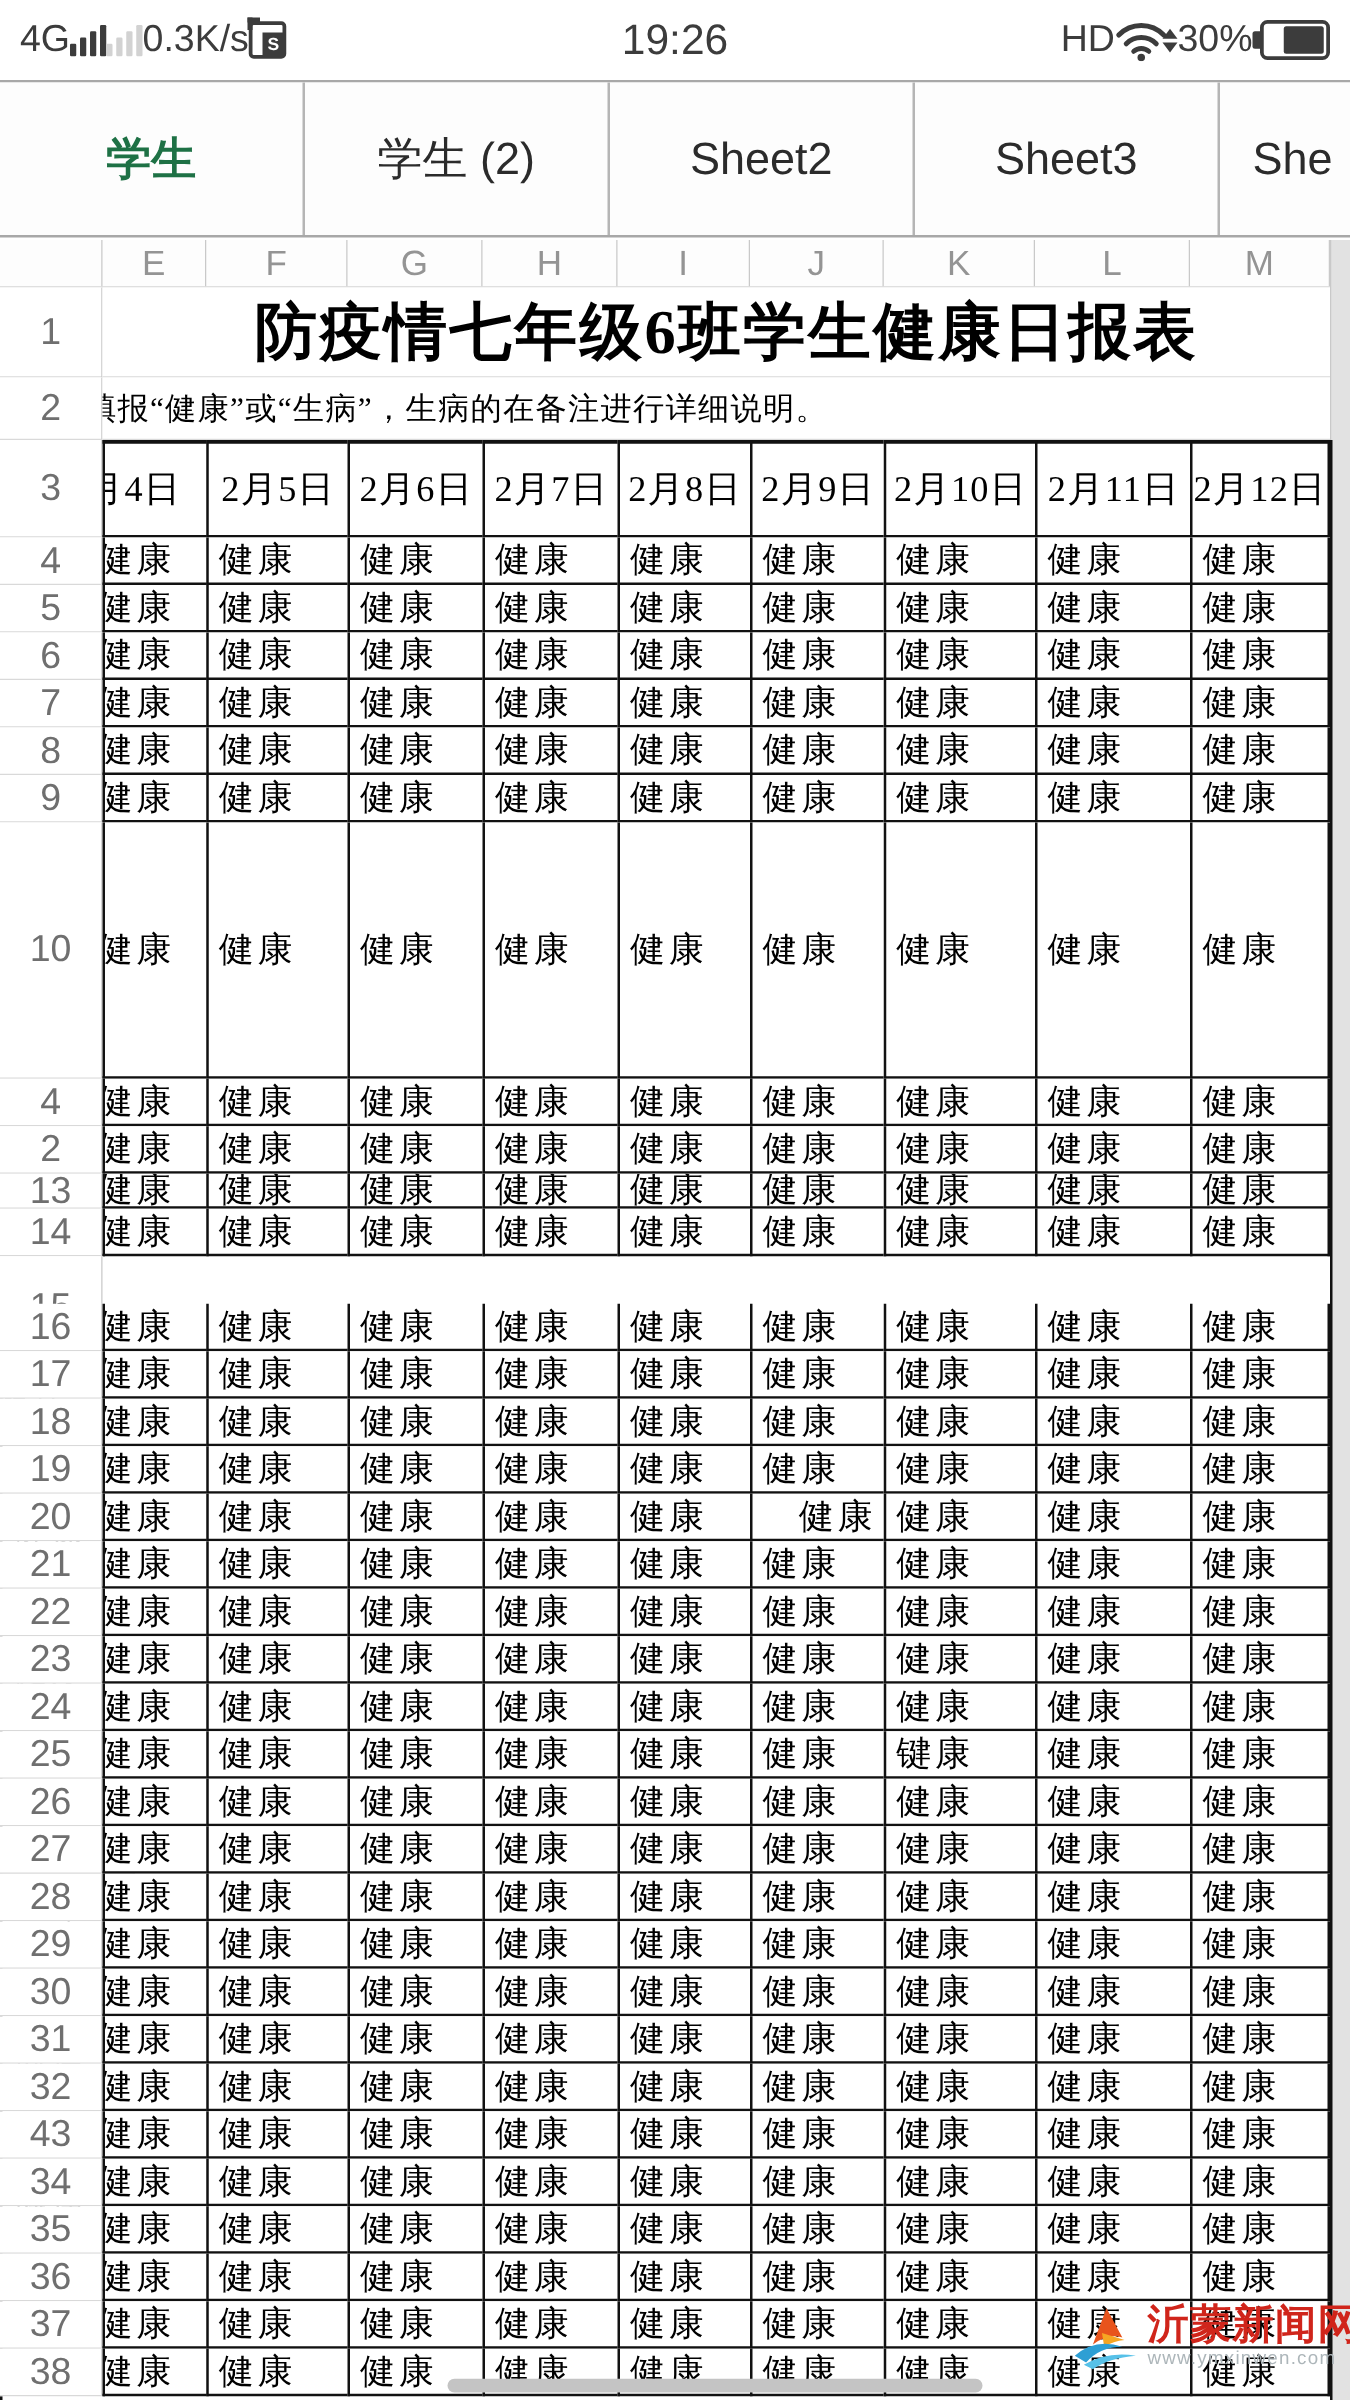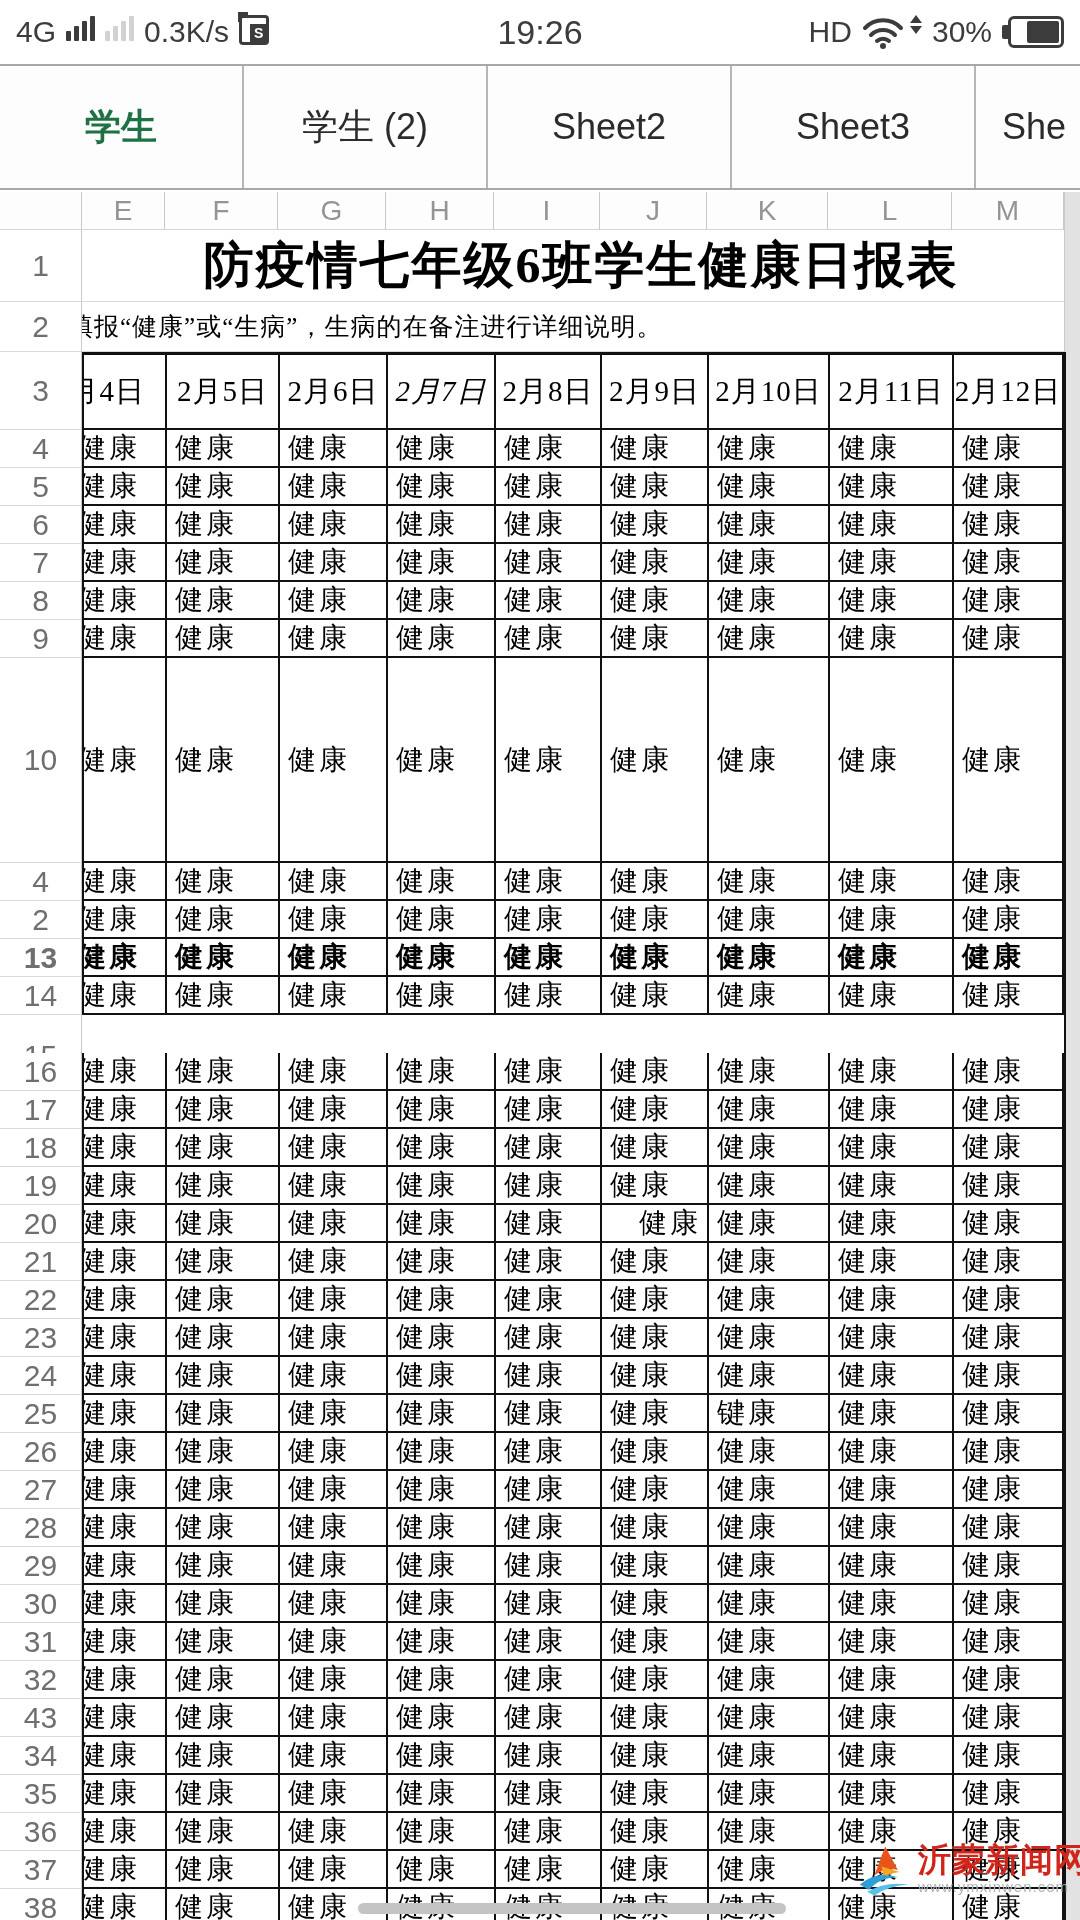--- a/index.html
+++ b/index.html
@@ -3,21 +3,21 @@
 <meta charset="utf-8">
 <style>
   * { margin:0; padding:0; box-sizing:border-box; }
   html,body { width:1080px; height:1920px; overflow:hidden; background:#fff;
               font-family:"Liberation Sans", sans-serif; }
   .screen { position:relative; width:1080px; height:1920px; background:#fff; overflow:hidden; }
 
   
   .status-bar { position:absolute; top:0; left:0; width:1080px; height:64px;
                 display:flex; align-items:center; padding:0 16px; color:#3c3c3c; font-size:30px; }
-  .sb-left, .sb-right { display:flex; gap:10px; }
+  .sb-left, .sb-right { display:flex; align-items:center; gap:0; }
   .sb-right { margin-left:auto; }
   .sb-time { position:absolute; left:50%; transform:translateX(-50%); font-size:34px; color:#3c3c3c; }
   .sig { display:flex; align-items:flex-end; gap:3px; height:26px; }
   .sig i { display:block; width:5px; background:#3c3c3c; border-radius:1px; }
   .sig.dim i { background:#d2d2d2; }
   .sig i:nth-child(1){height:10px} .sig i:nth-child(2){height:15px}
   .sig i:nth-child(3){height:20px} .sig i:nth-child(4){height:25px}
   .sbox { position:relative; width:30px; height:30px; border:3px solid #3c3c3c; border-radius:4px; }
   .sbox b { position:absolute; right:-1px; bottom:-1px; width:17px; height:19px; background:#3c3c3c;
             color:#fff; font-size:14px; line-height:19px; text-align:center; font-weight:bold; }
@@ -169,21 +169,21 @@
         <div class="rn">3</div>
         <div class="cell date-cell clipdate" style="width: 83px; flex: 0 0 83px;">
           <span>2月4日</span>
         </div>
         <div class="cell date-cell" style="width: 113px; flex: 0 0 113px;">
           <span>2月5日</span>
         </div>
         <div class="cell date-cell" style="width: 108px; flex: 0 0 108px;">
           <span>2月6日</span>
         </div>
-        <div class="cell date-cell" style="width: 108px; flex: 0 0 108px; font-style: italic;">
+        <div class="cell date-cell" style="width: 108px; flex: 0 0 108px;">
           <span>2月7日</span>
         </div>
         <div class="cell date-cell" style="width: 106px; flex: 0 0 106px;">
           <span>2月8日</span>
         </div>
         <div class="cell date-cell" style="width: 107px; flex: 0 0 107px;">
           <span>2月9日</span>
         </div>
         <div class="cell date-cell" style="width: 121px; flex: 0 0 121px;">
           <span>2月10日</span>
@@ -314,21 +314,21 @@
         </div>
         <div class="cell" style="width: 113px; flex: 0 0 113px;">健康</div>
         <div class="cell" style="width: 108px; flex: 0 0 108px;">健康</div>
         <div class="cell" style="width: 108px; flex: 0 0 108px;">健康</div>
         <div class="cell" style="width: 106px; flex: 0 0 106px;">健康</div>
         <div class="cell" style="width: 107px; flex: 0 0 107px;">健康</div>
         <div class="cell" style="width: 121px; flex: 0 0 121px;">健康</div>
         <div class="cell" style="width: 124px; flex: 0 0 124px;">健康</div>
         <div class="cell rightmost" style="width: 112px; flex: 0 0 112px;">健康</div>
       </div>
-      <div class="row " style="height: 38px; font-weight: bold;">
+      <div class="row " style="height: 28px;">
         <div class="rn">13</div>
         <div class="cell clip" style="width: 83px; flex: 0 0 83px;">
           <span>健康</span>
         </div>
         <div class="cell" style="width: 113px; flex: 0 0 113px;">健康</div>
         <div class="cell" style="width: 108px; flex: 0 0 108px;">健康</div>
         <div class="cell" style="width: 108px; flex: 0 0 108px;">健康</div>
         <div class="cell" style="width: 106px; flex: 0 0 106px;">健康</div>
         <div class="cell" style="width: 107px; flex: 0 0 107px;">健康</div>
         <div class="cell" style="width: 121px; flex: 0 0 121px;">健康</div>

